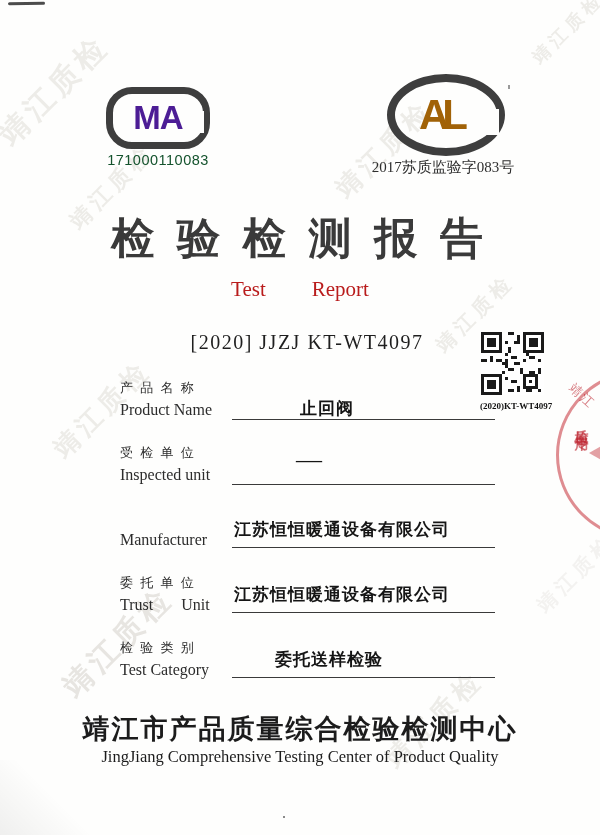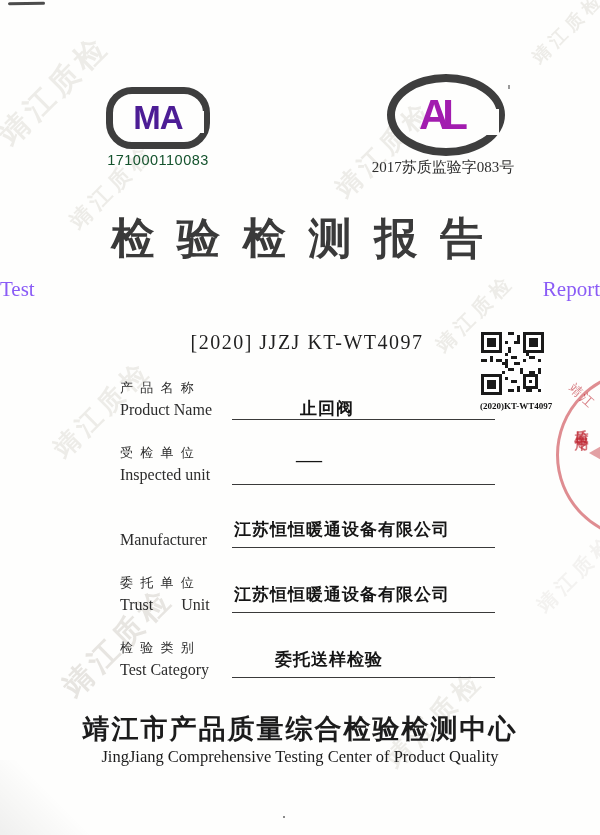--- a/index.html
+++ b/index.html
@@ -20,28 +20,28 @@
   .cma-ring::after{content:"";position:absolute;right:-1px;top:17px;width:9px;height:22px;background:#fefefd;}
   .cma-text{position:absolute;inset:0;display:flex;align-items:center;justify-content:center;
       font-family:"Liberation Sans",sans-serif;font-weight:bold;font-size:33px;color:#4c1d95;letter-spacing:-1px;}
   .cma-num{margin-top:3px;text-align:center;font-family:"Liberation Sans",sans-serif;
       font-size:14.5px;color:#14532d;letter-spacing:0.5px;}
   
   .cal{position:absolute;left:387px;top:74px;width:118px;}
   .cal-ring{position:relative;width:118px;height:82px;border:8px solid #3e3e3e;border-radius:50%;box-sizing:border-box;}
   .cal-ring::after{content:"";position:absolute;right:-2px;top:27px;width:13px;height:26px;background:#fefefd;}
   .cal-text{position:absolute;inset:0;display:flex;align-items:center;justify-content:center;
-      font-family:"Liberation Sans",sans-serif;font-weight:bold;font-size:42px;color:#a21caf;
+      font-family:"Liberation Sans",sans-serif;font-weight:bold;font-size:42px;color:#a16207;
       letter-spacing:-7px;padding-right:12px;}
   .cal-cap{margin-top:2px;width:160px;margin-left:-24px;text-align:center;font-size:15px;color:#2e2e2e;white-space:nowrap;}
   
   .title-cn{position:absolute;top:210px;left:0;right:0;text-align:center;
       font-size:43px;font-weight:600;color:#3a3a3a;letter-spacing:6px;}
-  .title-en{position:absolute;top:277px;left:0;right:0;display:flex;justify-content:space-between;gap:46px;
-      font-size:21px;color:#8b5cf6;}
+  .title-en{position:absolute;top:277px;left:0;right:0;display:flex;justify-content:center;gap:46px;
+      font-size:21px;color:#b91c1c;}
   .report-no{position:absolute;top:331px;left:0;right:0;text-align:center;
       font-size:20px;letter-spacing:1.5px;color:#1f1f1f;padding-left:14px;}
   
   .qr{position:absolute;left:480px;top:332px;width:64px;text-align:center;}
   .qr-cap{margin-top:2px;font-size:9px;font-weight:bold;color:#111;white-space:nowrap;letter-spacing:0px;}
   
   .field{position:absolute;left:120px;width:380px;height:62px;}
   .row1{top:379px}.row2{top:444px}.row3{top:509px}.row4{top:574px}.row5{top:639px}
   .f-cn{font-size:13px;color:#2c2c2c;letter-spacing:2px;}
   .f-en{position:absolute;top:22px;left:0;font-size:16px;color:#2c2c2c;white-space:pre;}

